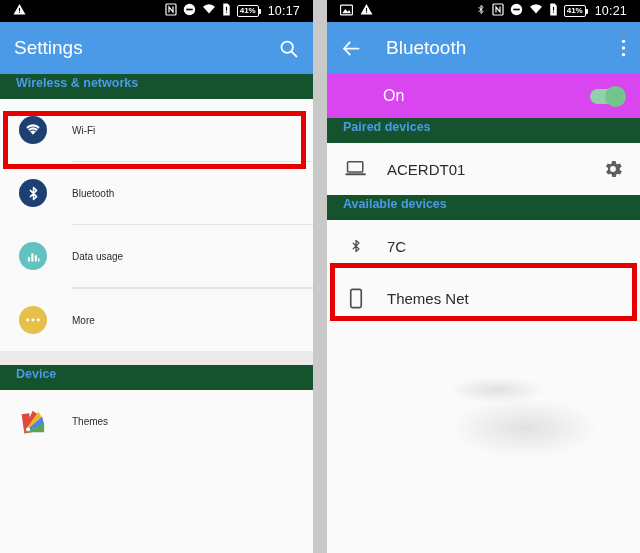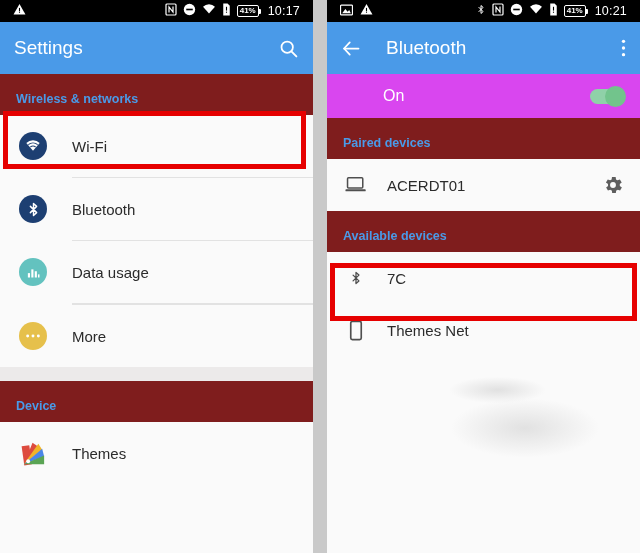--- a/index.html
+++ b/index.html
@@ -71,35 +71,35 @@
   .appbar .title.indented { margin-left: 24px; }
   .appbar .spacer { flex: 1; }
   .appbar .act { cursor: pointer; display: flex; align-items: center; }
 
   
   .content { background: #fafafa; height: 479px; position: relative; overflow: hidden; }
   .section-head {
     color: #4a9ae8;
     font-size: 12.5px;
     font-weight: bold;
-    padding: 18px 16px 9px 16px;
-    background: #7f1d1d;
+    padding: 2px 16px 9px 16px;
+    background: #14532d;
   }
   .row {
     display: flex;
     align-items: center;
     height: 62px;
     padding: 0 16px;
     background: #fafafa;
     position: relative;
     cursor: pointer;
   }
   .row .ic { width: 34px; display: flex; justify-content: center; align-items: center; }
   .row .lbl {
-    font-size: 15px;
+    font-size: 10px;
     color: #2b2b2b;
     margin-left: 22px;
   }
   .row .trail { margin-left: auto; display: flex; align-items: center; }
   .divider {
     height: 1px;
     background: #e2e2e2;
     margin-left: 72px;
   }
   .gapband { height: 14px; background: #eceaea; }

